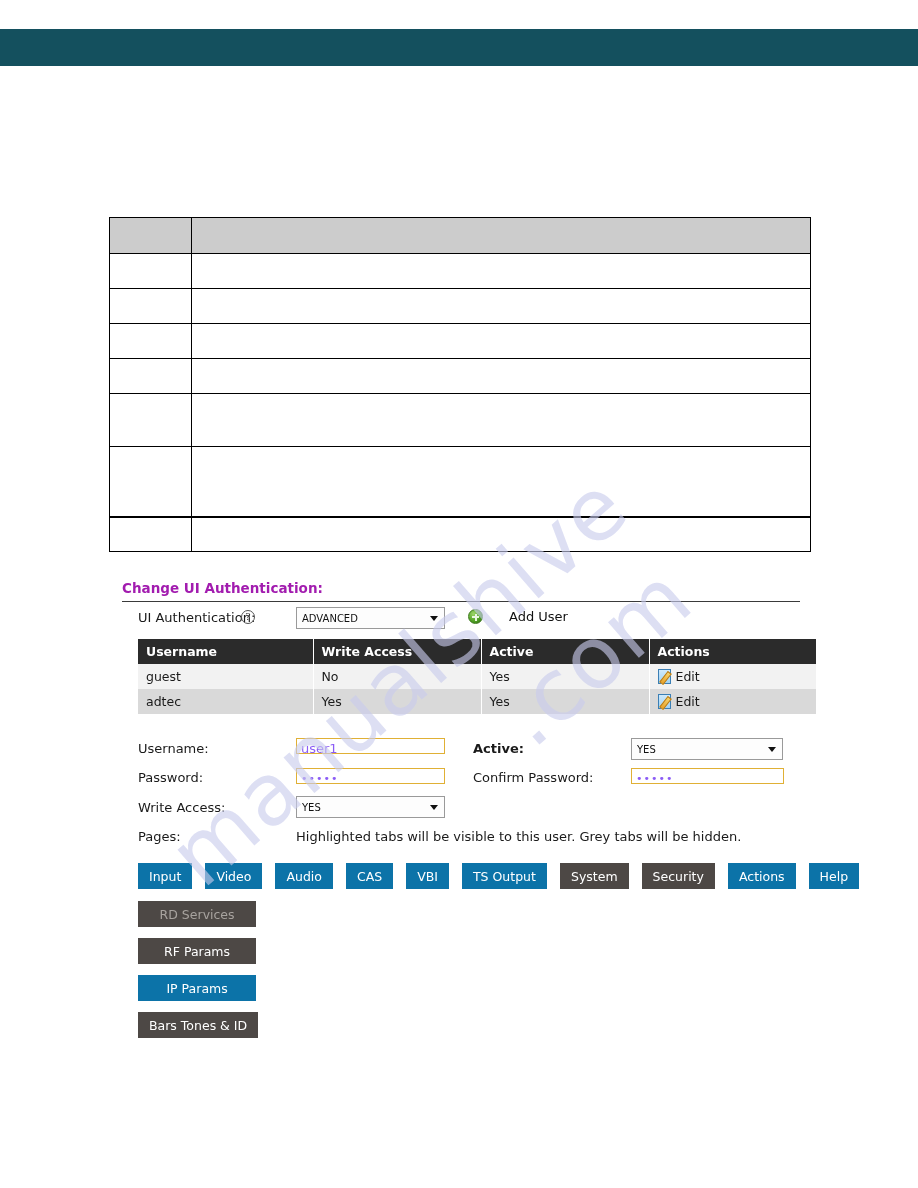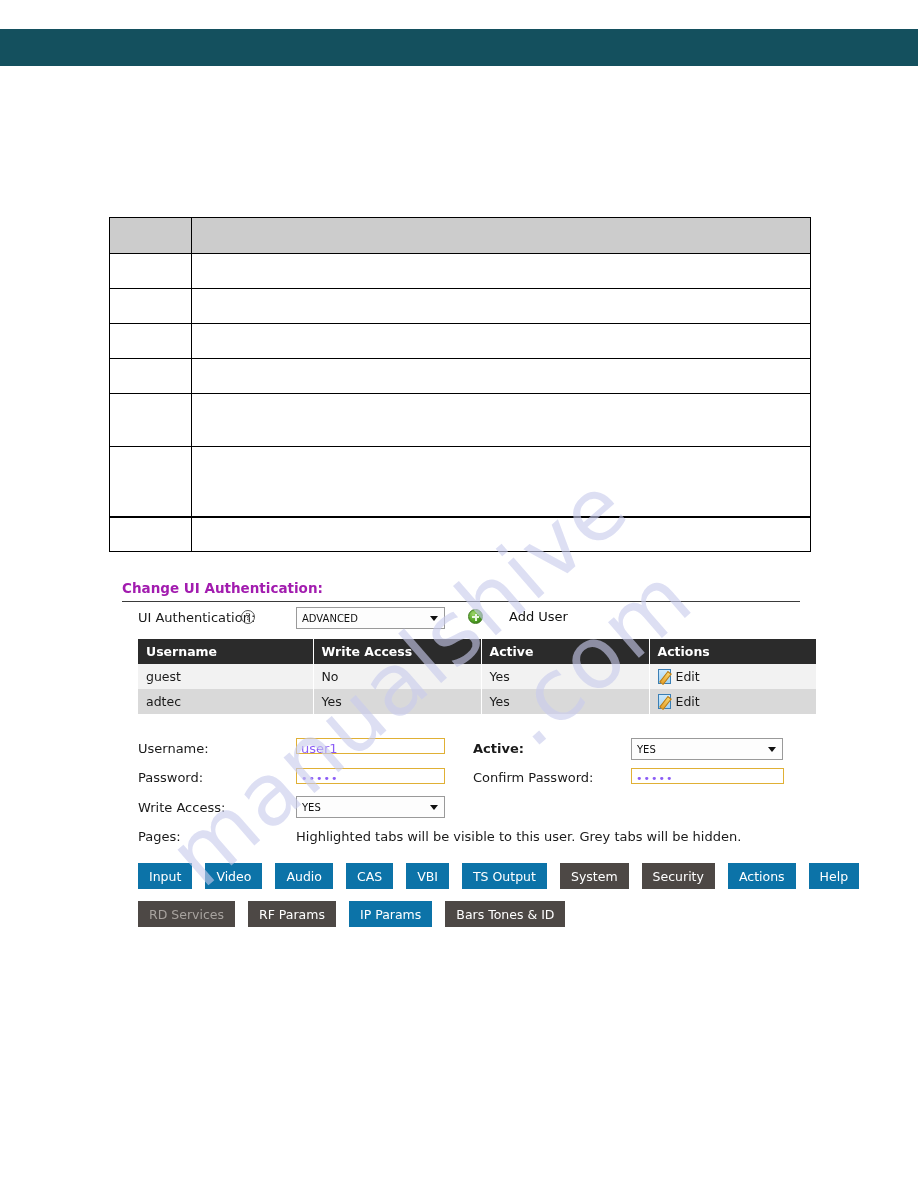--- a/index.html
+++ b/index.html
@@ -243,21 +243,21 @@
     position: absolute;
     left: 296px; top: 829px;
     font-size: 13px;
     color: #1a1a1a;
     white-space: nowrap;
   }
 
   
   .tab-row { position: absolute; display: flex; gap: 11px; }
   .tab-row-1 { left: 138px; top: 863px; }
-  .tab-row-2 { left: 138px; top: 901px; }
+  .tab-row-2 { left: 138px; top: 901px; flex-direction: column; }
   .tab {
     height: 26px;
     display: flex;
     align-items: center;
     justify-content: center;
     padding: 0 11px;
     font-size: 12.5px;
     color: #ffffff;
     font-family: "DejaVu Sans", "Liberation Sans", sans-serif;
     border-right: 2px solid #ffffff;

